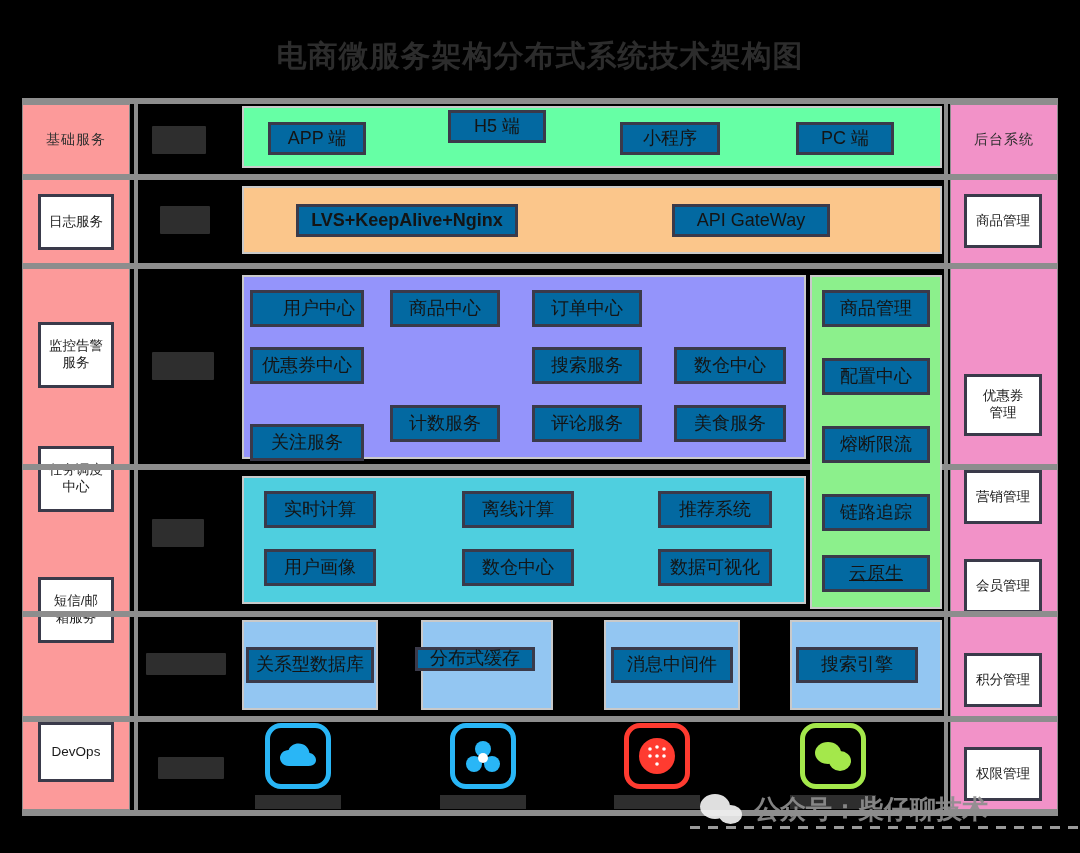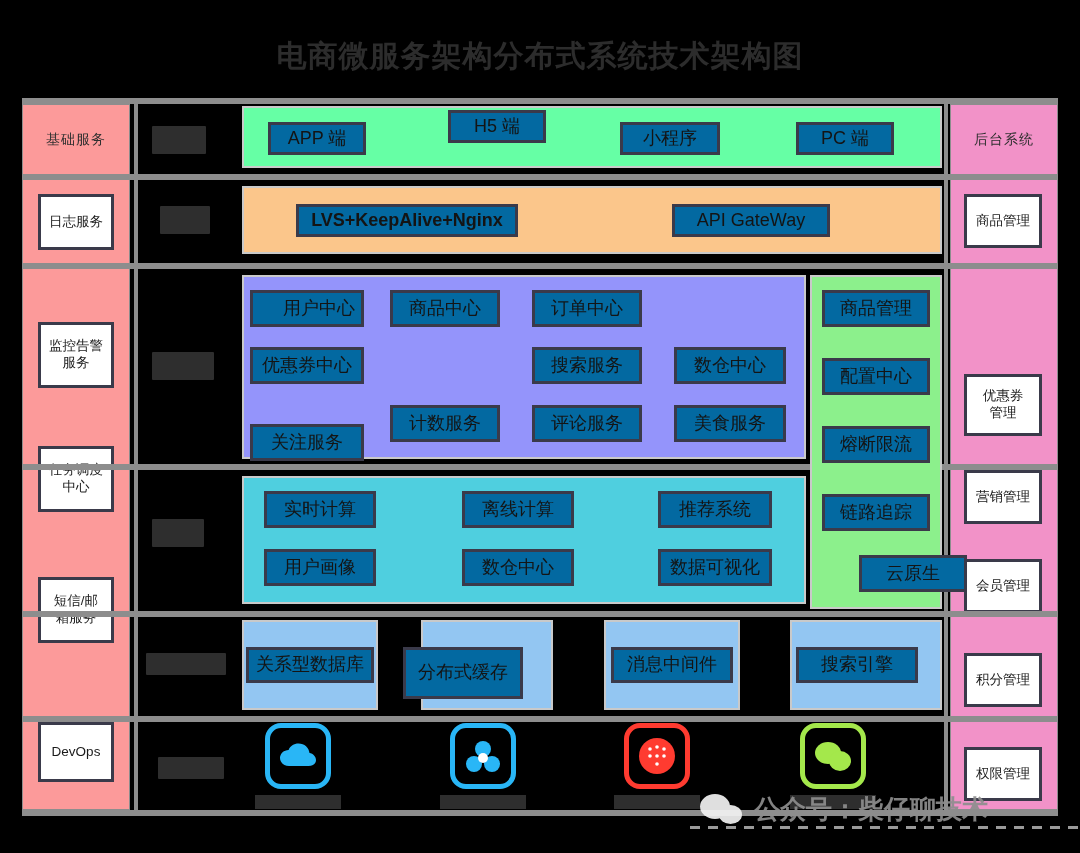--- a/index.html
+++ b/index.html
@@ -180,36 +180,36 @@
   <div class="node" style="left:250px; top:424px; width:114px; height:37px;">关注服务</div>
   <div class="node" style="left:390px; top:405px; width:110px; height:37px;">计数服务</div>
   <div class="node" style="left:532px; top:405px; width:110px; height:37px;">评论服务</div>
   <div class="node" style="left:674px; top:405px; width:112px; height:37px;">美食服务</div>
 
   <div class="band band-lgreen" style="left:810px; top:275px; width:132px; height:334px;"></div>
   <div class="node" style="left:822px; top:290px; width:108px; height:37px;">商品管理</div>
   <div class="node" style="left:822px; top:358px; width:108px; height:37px;">配置中心</div>
   <div class="node" style="left:822px; top:426px; width:108px; height:37px;">熔断限流</div>
   <div class="node" style="left:822px; top:494px; width:108px; height:37px;">链路追踪</div>
-  <div class="node" style="left:859px; top:555px; width:108px; height:37px;">云原生</div>
+  <div class="node" style="left:822px; top:555px; width:108px; height:37px;text-decoration:underline;">云原生</div>
 
   <div class="band band-cyan" style="left:242px; top:476px; width:564px; height:128px;"></div>
   <div class="node" style="left:264px; top:491px; width:112px; height:37px;">实时计算</div>
   <div class="node" style="left:462px; top:491px; width:112px; height:37px;">离线计算</div>
   <div class="node" style="left:658px; top:491px; width:114px; height:37px;">推荐系统</div>
   <div class="node" style="left:264px; top:549px; width:112px; height:37px;">用户画像</div>
   <div class="node" style="left:462px; top:549px; width:112px; height:37px;">数仓中心</div>
   <div class="node" style="left:658px; top:549px; width:114px; height:37px;">数据可视化</div>
 
   <div class="band band-blue" style="left:242px; top:620px; width:136px; height:90px;"></div>
   <div class="band band-blue" style="left:421px; top:620px; width:132px; height:90px;"></div>
   <div class="band band-blue" style="left:604px; top:620px; width:136px; height:90px;"></div>
   <div class="band band-blue" style="left:790px; top:620px; width:152px; height:90px;"></div>
   <div class="node" style="left:246px; top:647px; width:128px; height:36px;">关系型数据库</div>
-  <div class="node" style="left:403px; top:647px; width:120px; height:52px;">分布式缓存</div>
+  <div class="node" style="left:415px; top:647px; width:120px; height:24px;">分布式缓存</div>
   <div class="node" style="left:611px; top:647px; width:122px; height:36px;">消息中间件</div>
   <div class="node" style="left:796px; top:647px; width:122px; height:36px;">搜索引擎</div>
 
   <div class="vendor" style="left:265px; top:723px; color:#29B6F6;">
     <div class="glyph">
       <svg width="40" height="28" viewBox="0 0 40 28" aria-hidden="true">
         <path d="M11 24c-5 0-9-3.6-9-8s4-8 8.6-8C12 4 16 1.5 20.5 1.5c6 0 10.5 4.2 11 9.6 3.6.6 6.5 3.5 6.5 6.9 0 3.9-3.4 6-7.5 6H11z" fill="#29B6F6"></path>
       </svg>
     </div>
     <div class="vlabel"></div>

